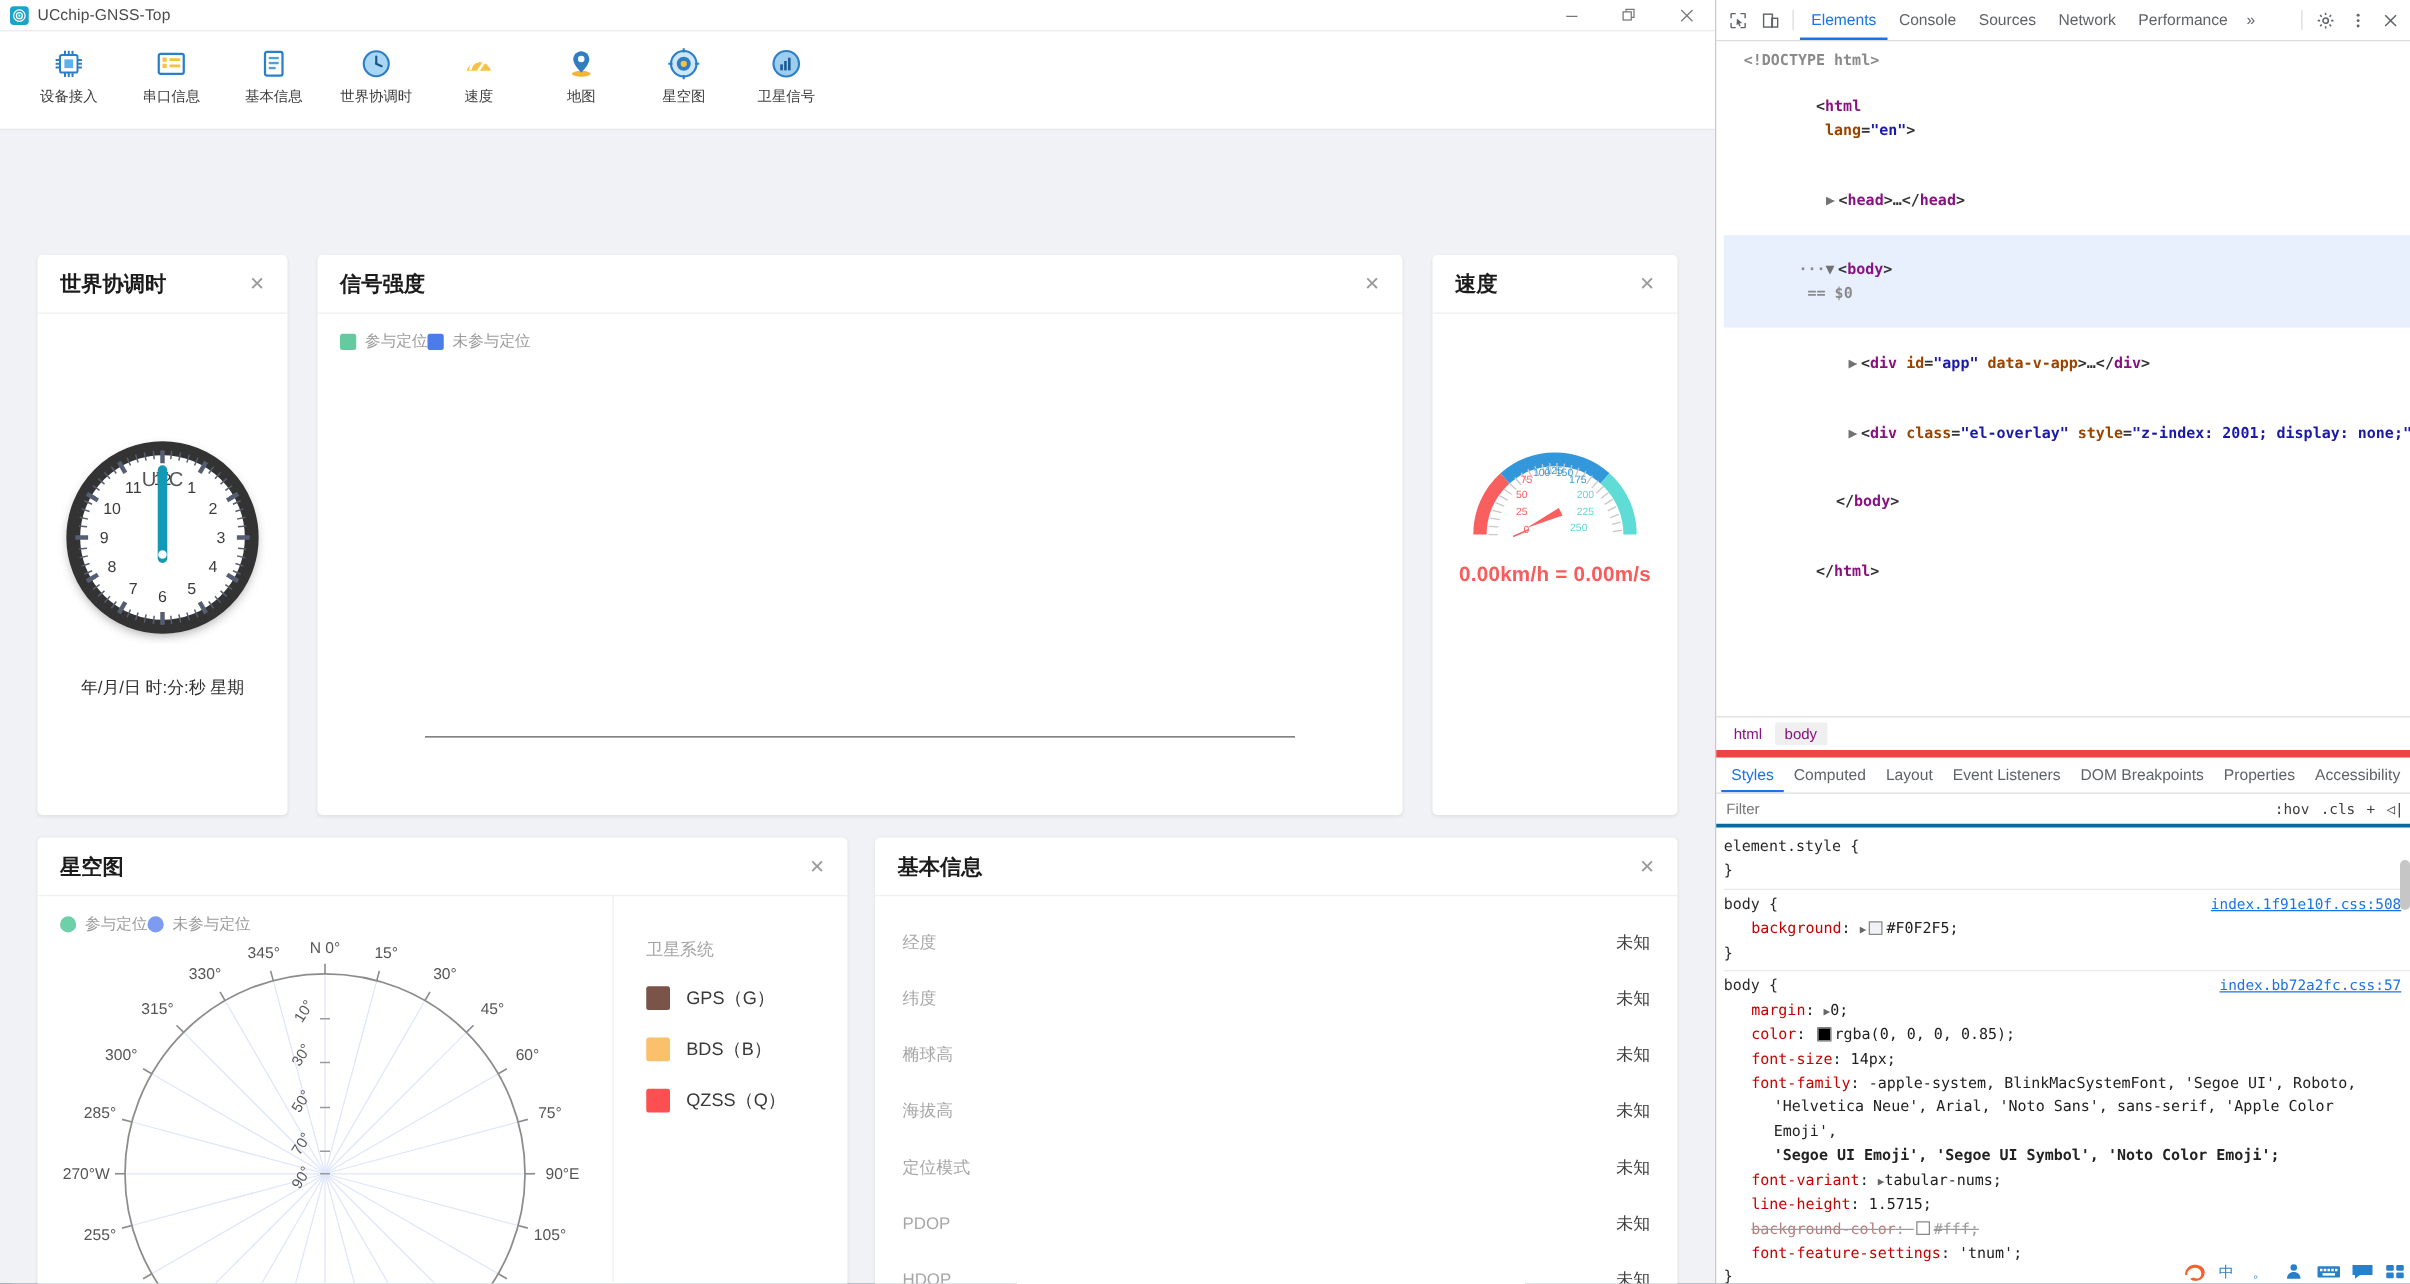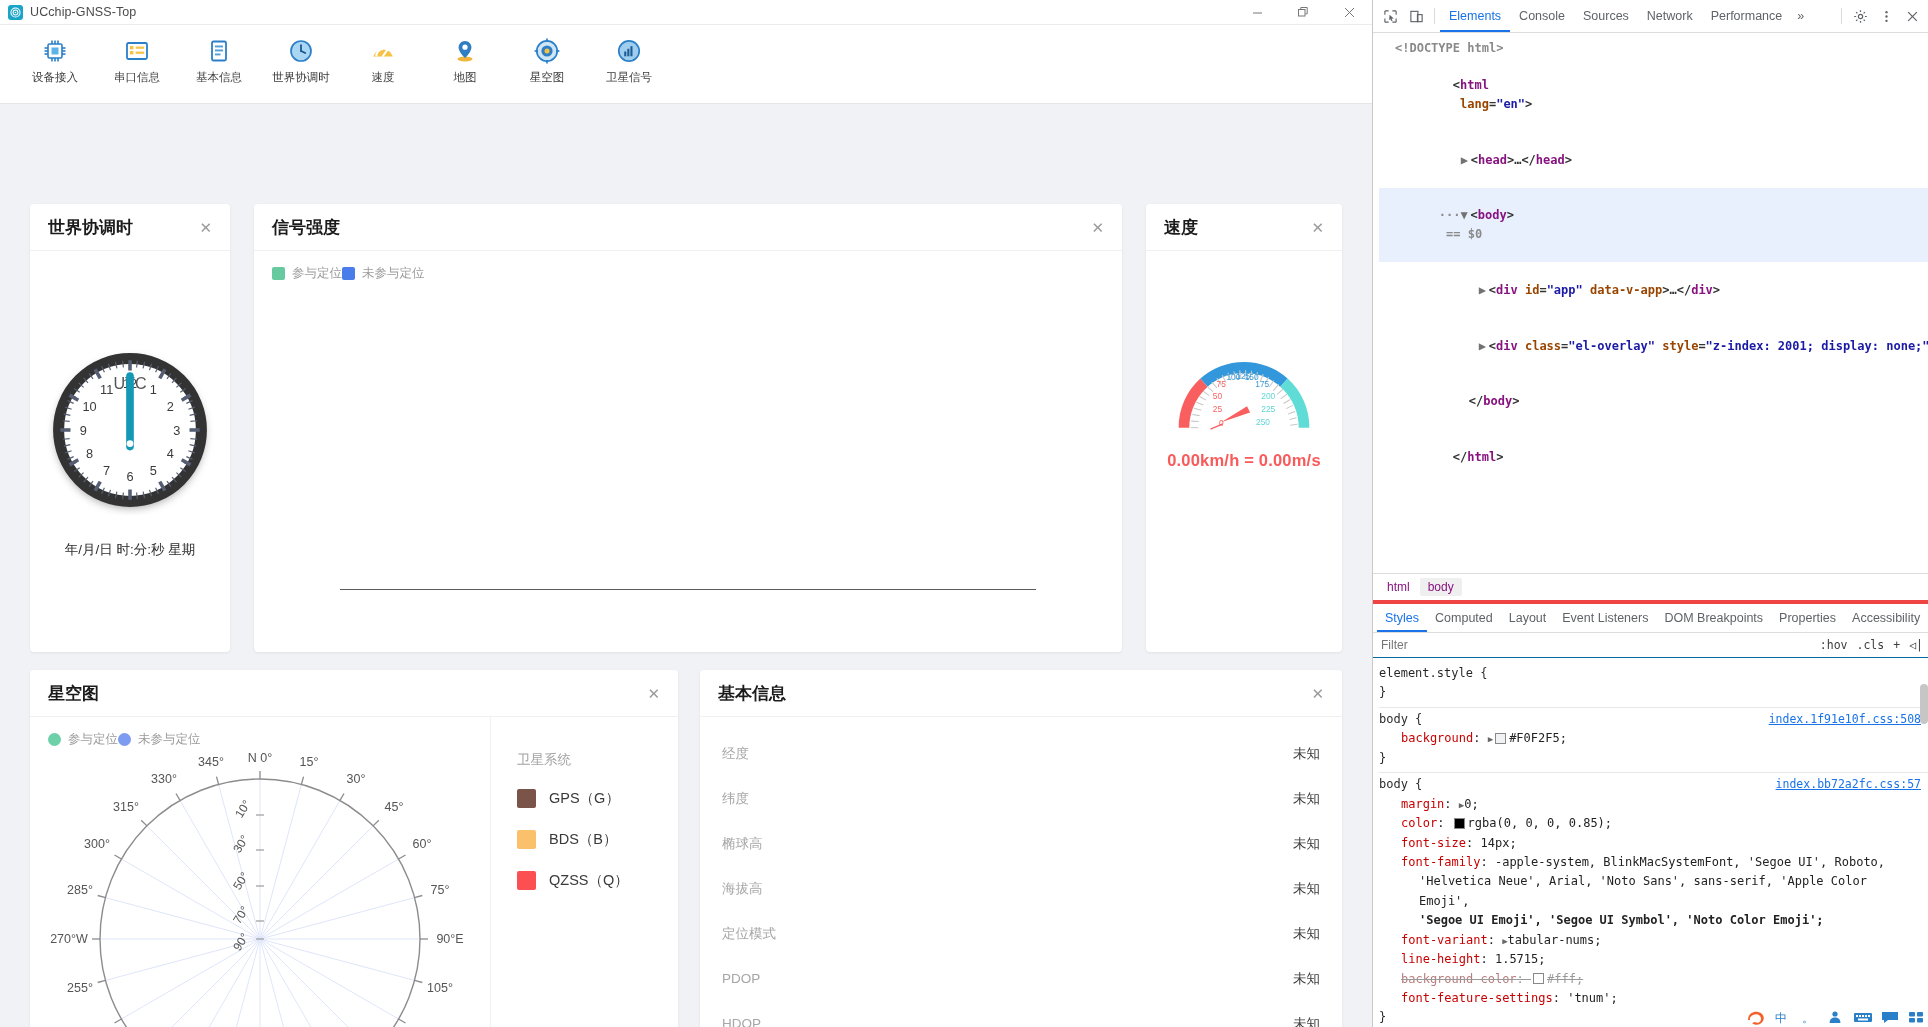--- a/index.html
+++ b/index.html
@@ -93,24 +93,24 @@
   .val{color:#1a1aa6;}
   .cmt{color:#8a8a8a;}
   .punc{color:#333;}
   .sel-row{background:#e8f0fe;}
   .tri{color:#727272;display:inline-block;width:10px;}
 
   .dt-crumbs{height:26px;border-top:1px solid #dcdcdc;display:flex;align-items:center;
      padding-left:6px;gap:2px;font-size:12px;flex:none;}
   .crumb{padding:2px 8px;color:#881280;border-radius:2px;cursor:pointer;}
   .crumb.active{background:#efefef;}
-  .dt-subtabs{height:28px;border-top:4px solid #ef4444;display:flex;align-items:center;padding:0 4px;flex:none;overflow:hidden;}
+  .dt-subtabs{height:28px;border-top:6px solid #ef4444;display:flex;align-items:center;padding:0 4px;flex:none;overflow:hidden;}
   .dt-subtab{padding:0 8px;height:27px;line-height:27px;font-size:12.5px;color:#5f6368;cursor:pointer;white-space:nowrap;}
   .dt-subtab.active{color:#1a73e8;box-shadow:inset 0 -2px 0 #1a73e8;}
-  .dt-filter{height:24px;border-top:1px solid #dcdcdc;border-bottom:1px solid #0369a1;
+  .dt-filter{height:24px;border-top:1px solid #dcdcdc;border-bottom:3px solid #0369a1;
      display:flex;align-items:center;padding:0 6px;font-size:12px;color:#8a8a8a;flex:none;}
   .dt-filter .fl-right{margin-left:auto;display:flex;align-items:center;gap:9px;
      font-family:"DejaVu Sans Mono","Liberation Mono",monospace;color:#3c3c3c;font-size:11.5px;}
   .dt-styles{flex:1;overflow:hidden;position:relative;
      font-family:"DejaVu Sans Mono","Liberation Mono",monospace;font-size:12px;line-height:1.62;padding:4px 0 0 6px;}
   .rule{border-bottom:1px solid #e8e8e8;padding:2px 6px 4px 0;position:relative;}
   .rule .src{position:absolute;right:8px;top:2px;color:#1a73e8;text-decoration:underline;font-size:11.5px;}
   .prop{color:#c80000;}
   .pval{color:#222;}
   .indent{padding-left:22px;}

